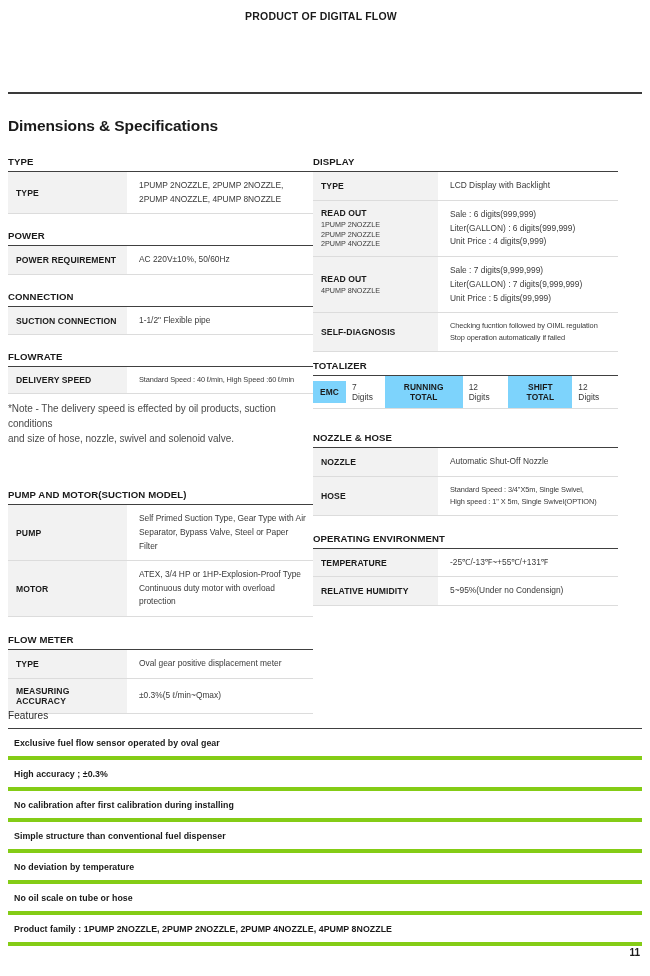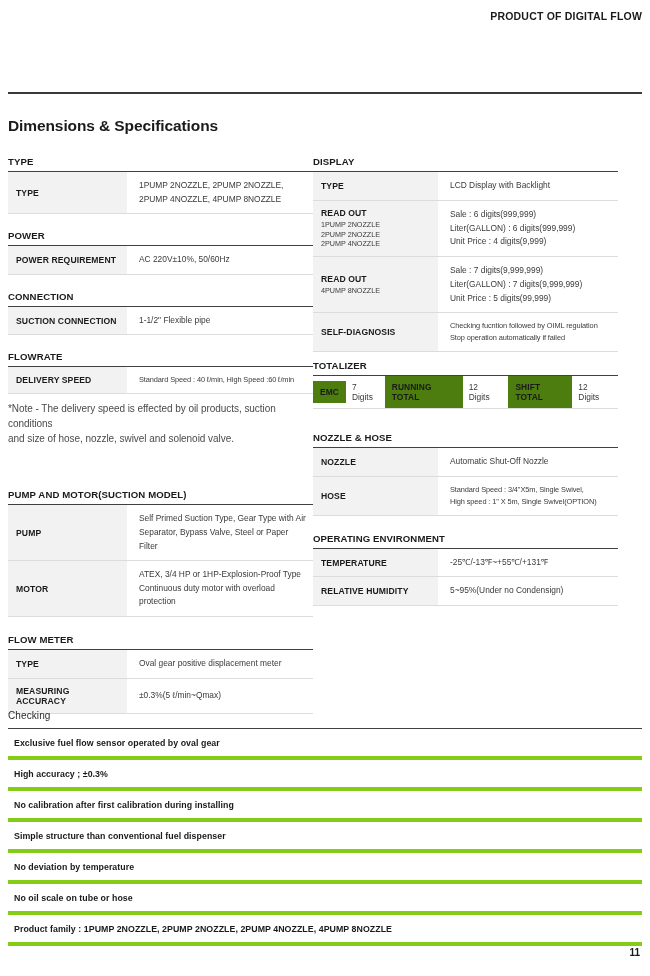--- a/index.html
+++ b/index.html
@@ -13,21 +13,21 @@
     position: relative;
     overflow: hidden;
   }
 
   
   .page-header {
     position: absolute;
     top: 10px;
     left: 0;
     right: 8px;
-    text-align: right;
+    text-align: center;
     font-size: 10.5px;
     font-weight: bold;
     letter-spacing: 0.2px;
     color: #1a1a1a;
   }
   .header-rule {
     position: absolute;
     top: 92px;
     left: 8px;
     right: 8px;
@@ -130,26 +130,27 @@
     border-top: 1.6px solid #404040;
     border-bottom: 1px solid #dcdcdc;
     display: flex;
     align-items: stretch;
   }
   .tz-cell {
     display: flex;
     align-items: center;
   }
   .tz-key {
-    background: #4d7c0f;
+    background: #7dd3fc;
     font-size: 8.4px;
     font-weight: bold;
     color: #1a1a1a;
     padding: 6px 7px;
     letter-spacing: 0.1px;
+    text-align: center;
   }
   .tz-val {
     font-size: 8.4px;
     color: #3a3a3a;
     padding: 6px 10px 6px 6px;
   }
 
   
   .features {
     position: absolute;
@@ -357,21 +358,21 @@
           <div class="spec-label">RELATIVE HUMIDITY</div>
           <div class="spec-value">5~95%(Under no Condensign)</div>
         </div>
       </div>
     </div>
 
   </div>
 </div>
 
 <div class="features">
-  <div class="features-title">Checking</div>
+  <div class="features-title">Features</div>
   <div class="features-list">
     <div class="feature-item">Exclusive fuel flow sensor operated by oval gear</div>
     <div class="feature-item">High accuracy ; ±0.3%</div>
     <div class="feature-item">No calibration after first calibration during installing</div>
     <div class="feature-item">Simple structure than conventional fuel dispenser</div>
     <div class="feature-item">No deviation by temperature</div>
     <div class="feature-item">No oil scale on tube or hose</div>
     <div class="feature-item">Product family : 1PUMP 2NOZZLE, 2PUMP 2NOZZLE, 2PUMP 4NOZZLE, 4PUMP 8NOZZLE</div>
   </div>
 </div>

